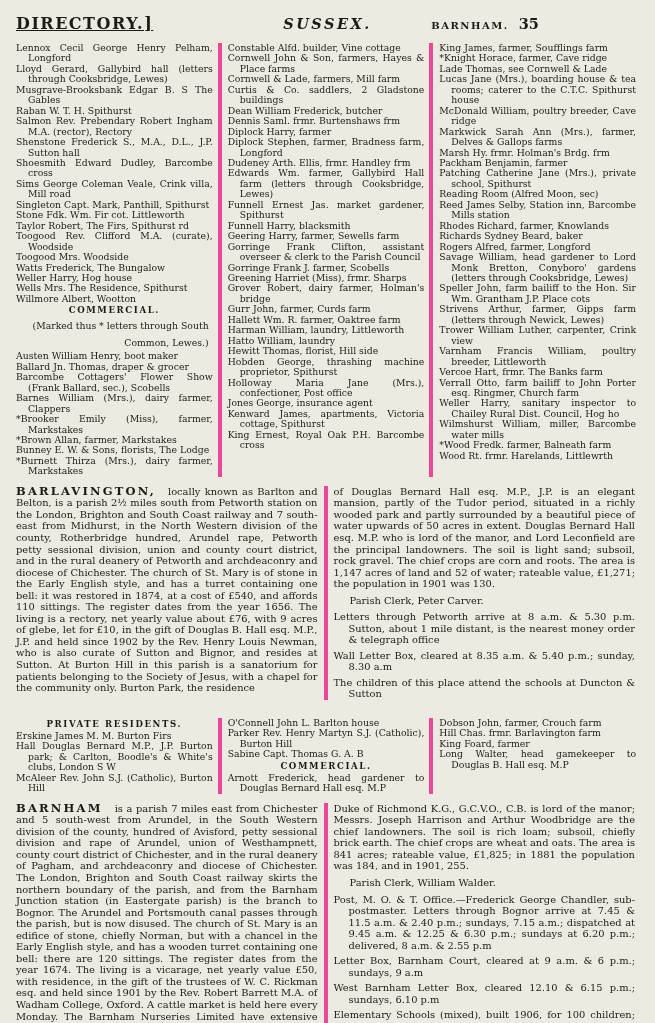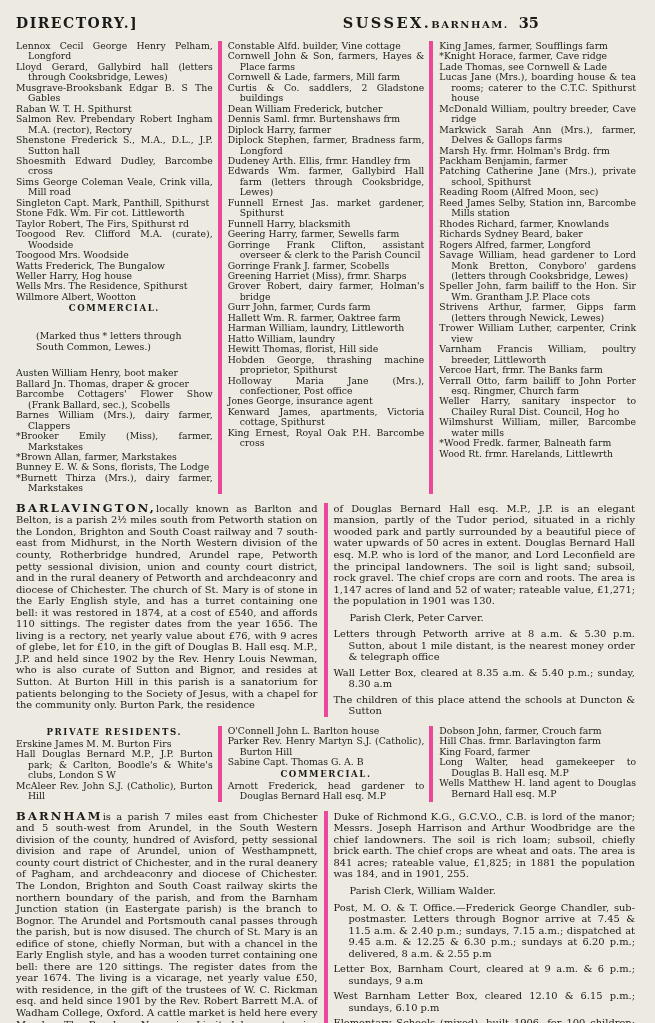--- a/index.html
+++ b/index.html
@@ -5,45 +5,45 @@
   html,body{margin:0;padding:0;}
   body{
     width:655px;height:1023px;overflow:hidden;
     background:#edeae2;color:#1c1b18;
     font-family:"DejaVu Serif","Liberation Serif",serif;
     -webkit-font-smoothing:antialiased;
   }
   .page{padding:10px 14px 6px 14px;}
   
   .header{display:flex;align-items:baseline;padding:4px 2px 10px 2px;}
-  .hdr-left{flex:1;font-size:14px;font-weight:bold;letter-spacing:1.5px;}
-  .hdr-center{flex:1;text-align:right;font-size:14.5px;font-weight:bold;letter-spacing:2.5px;}
+  .hdr-left{flex:1;font-size:16px;font-weight:bold;letter-spacing:1.5px;text-decoration:underline;}
+  .hdr-center{flex:1;text-align:center;font-size:14.5px;font-weight:bold;letter-spacing:2.5px;font-style:italic;}
   .hdr-right{flex:1;text-align:left;font-size:10px;font-weight:bold;letter-spacing:1.5px;}
   .hdr-right .pageno{font-size:14.5px;margin-left:10px;letter-spacing:0;}
   
   .cols3{display:flex;}
   .cols3 .col{flex:1;min-width:0;padding:0 5px 0 2px;}
   .cols2{display:flex;margin-top:9px;}
   .cols2 .half{flex:1;min-width:0;padding:0 6px 0 2px;}
   .rule{border-left:4px solid #ec4899;padding-left:6px !important;}
   
   .entry{margin:0;padding-left:12px;text-indent:-12px;
          font-size:9.3px;line-height:10.45px;text-align:justify;}
   .list-heading{margin:1px 0;padding:0;text-indent:0;text-align:center;
                 font-size:8.6px;font-weight:bold;letter-spacing:1.6px;line-height:11px;}
-  .list-note{margin:16px;padding:0 4px;text-indent:0;text-align:left;
-             font-size:9.3px;line-height:11px;}
+  .list-note{margin:0;padding:0 4px;text-indent:0;text-align:right;
+             font-size:9.3px;line-height:17px;}
   
   .gaz{margin:0;font-size:9.9px;line-height:11.55px;text-align:justify;}
-  .lead{font-size:11.5px;letter-spacing:2.2px;margin-right:0;}
+  .lead{font-size:11.5px;letter-spacing:2.2px;margin-right:12px;}
   .clerk{margin:5px 0 5px 16px;font-size:9.9px;line-height:11.5px;}
   .note{margin:4px 0 0 0;padding-left:15px;text-indent:-15px;
         font-size:9.9px;line-height:11.55px;text-align:justify;}
   
-  .ressec{margin-top:9px;}
+  .ressec{margin-top:18px;}
   .ressec .col{padding-top:0;}
   
   .footer{margin-top:12px;text-align:right;padding-right:52px;}
 </style>
 </head>
 <body>
 
 <div class="page">
 
   <div class="header">
@@ -169,21 +169,20 @@
         <p class="entry">Parker Rev. Henry Martyn S.J. (Catholic), Burton Hill</p>
         <p class="entry">Sabine Capt. Thomas G. A. B</p>
         <p class="list-heading">COMMERCIAL.</p>
         <p class="entry">Arnott Frederick, head gardener to Douglas Bernard Hall esq. M.P</p>
       </div>
     <div class="col rule">
         <p class="entry">Dobson John, farmer, Crouch farm</p>
         <p class="entry">Hill Chas. frmr. Barlavington farm</p>
         <p class="entry">King Foard, farmer</p>
         <p class="entry">Long Walter, head gamekeeper to Douglas B. Hall esq. M.P</p>
-        <p class="entry">Wells Matthew H. land agent to Douglas Bernard Hall esq. M.P</p>
       </div>
   </div>
 
   <div class="cols2">
     <div class="half">
       <p class="gaz"><b class="lead">BARNHAM</b><span>is a parish 7 miles east from Chichester and 5 south-west from Arundel, in the South Western division of the county, hundred of Avisford, petty sessional division and rape of Arundel, union of Westhampnett, county court district of Chichester, and in the rural deanery of Pagham, and archdeaconry and diocese of Chichester. The London, Brighton and South Coast railway skirts the northern boundary of the parish, and from the Barnham Junction station (in Eastergate parish) is the branch to Bognor. The Arundel and Portsmouth canal passes through the parish, but is now disused. The church of St. Mary is an edifice of stone, chiefly Norman, but with a chancel in the Early English style, and has a wooden turret containing one bell: there are 120 sittings. The register dates from the year 1674. The living is a vicarage, net yearly value £50, with residence, in the gift of the trustees of W. C. Rickman esq. and held since 1901 by the Rev. Robert Barrett M.A. of Wadham College, Oxford. A cattle market is held here every Monday. The Barnham Nurseries Limited have extensive nurseries in this and Eastergate parishes. The</span></p>
     </div>
     <div class="half rule">
       <p class="gaz">Duke of Richmond K.G., G.C.V.O., C.B. is lord of the manor; Messrs. Joseph Harrison and Arthur Woodbridge are the chief landowners. The soil is rich loam; subsoil, chiefly brick earth. The chief crops are wheat and oats. The area is 841 acres; rateable value, £1,825; in 1881 the population was 184, and in 1901, 255.</p>
       <p class="clerk">Parish Clerk, William Walder.</p>

